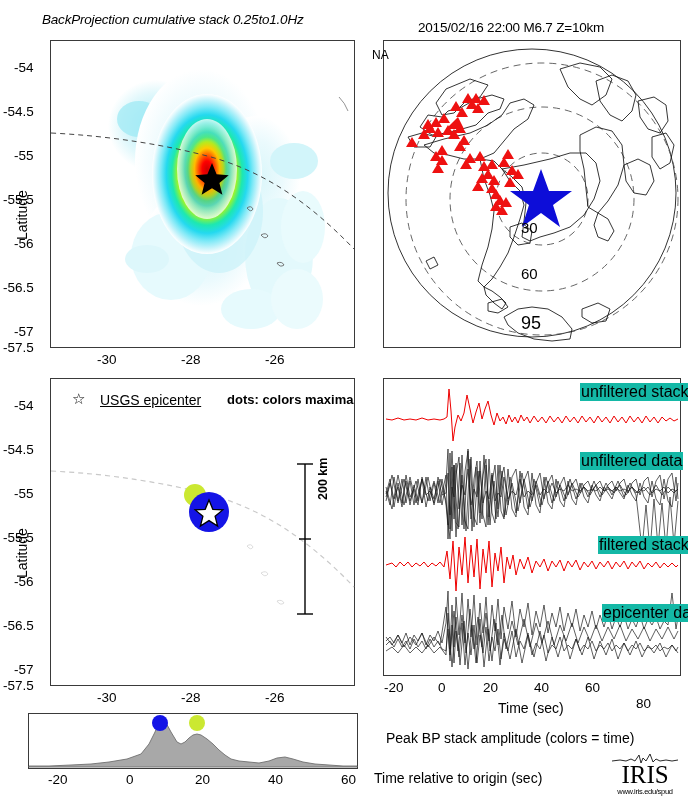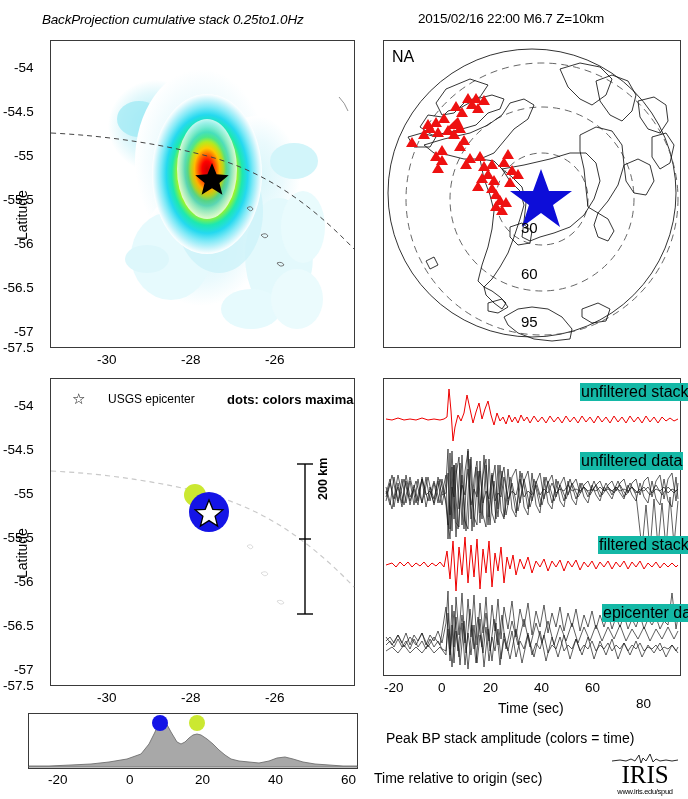--- a/index.html
+++ b/index.html
@@ -15,21 +15,21 @@
   .tr-lab{position:absolute;font-size:16px;white-space:nowrap;background:#14b8a6;padding:0 1px;}
   svg{display:block;overflow:visible;}
   .iris-wrap{position:absolute;text-align:center;}
   .iris-main{font-family:"Liberation Serif",serif;font-size:25px;letter-spacing:0px;line-height:0.9;}
   .iris-url{font-size:7.5px;letter-spacing:-0.3px;font-family:"Liberation Sans",sans-serif;}
 </style>
 </head>
 <body>
 
 <div class="title" style="left:42px;top:12px;font-style:italic;">BackProjection cumulative stack 0.25to1.0Hz</div>
-<div class="title" style="left:418px;top:11px;">2015/02/16 22:00  M6.7  Z=10km</div>
+<div class="title" style="left:418px;top:20px;">2015/02/16 22:00  M6.7  Z=10km</div>
 
 <div class="panel" style="left:50px;top:40px;width:305px;height:308px;">
   <svg width="303" height="306" viewBox="0 0 303 306">
     <defs>
       <radialGradient id="blobMain" cx="50%" cy="50%" r="50%">
         <stop offset="0%" stop-color="#cc0000"></stop>
         <stop offset="16%" stop-color="#ff0000"></stop>
         <stop offset="30%" stop-color="#ff7700"></stop>
         <stop offset="42%" stop-color="#ffe000"></stop>
         <stop offset="54%" stop-color="#9cf52a"></stop>
@@ -168,24 +168,24 @@
       <polygon points="128,124 134,134 122,134"></polygon>
       <polygon points="120,116 126,126 114,126"></polygon>
       <polygon points="124,108 130,118 118,118"></polygon>
       <polygon points="98,132 104,142 92,142"></polygon>
       <polygon points="94,140 100,150 88,150"></polygon>
     </g>
 
     <polygon points="157,128 165,150 188,150 169,164 176,186 157,172 138,186 145,164 126,150 149,150" fill="#0d0dd8"></polygon>
   </svg>
 </div>
-<div class="note" style="left:392px;top:48px;font-size:16px;">NA</div>
+<div class="note" style="left:372px;top:48px;font-size:12px;">NA</div>
 <div class="note" style="left:521px;top:219px;font-size:15px;">30</div>
 <div class="note" style="left:521px;top:265px;font-size:15px;">60</div>
-<div class="note" style="left:521px;top:313px;font-size:15px;">95</div>
+<div class="note" style="left:521px;top:313px;font-size:18px;">95</div>
 
 <div class="panel" style="left:50px;top:378px;width:305px;height:308px;">
   <svg width="303" height="306" viewBox="0 0 303 306">
     <path d="M0,92 C60,95 115,104 160,116 C210,130 255,158 303,208" fill="none" stroke="#c9c9c9" stroke-width="1.2" stroke-dasharray="5,4"></path>
     <path d="M196,167 q4,-3 6,1 q-2,4 -6,-1" fill="none" stroke="#d8d8d8" stroke-width="0.9"></path>
     <path d="M210,194 q5,-3 7,1 q-3,4 -7,-1" fill="none" stroke="#d8d8d8" stroke-width="0.9"></path>
     <path d="M226,222 q5,-2 7,2 q-4,3 -7,-2" fill="none" stroke="#d8d8d8" stroke-width="0.9"></path>
 
     <circle cx="144" cy="116" r="11" fill="#cbe831"></circle>
     <circle cx="158" cy="133" r="20" fill="#1414e6"></circle>
@@ -194,21 +194,21 @@
     <g stroke="#000" stroke-width="1.4">
       <line x1="254" y1="85" x2="254" y2="235"></line>
       <line x1="246" y1="85" x2="262" y2="85"></line>
       <line x1="246" y1="235" x2="262" y2="235"></line>
       <line x1="248" y1="160" x2="260" y2="160"></line>
     </g>
   </svg>
 </div>
 <div class="ylab" style="left:14px;top:578px;">Latitude</div>
 <div class="note" style="left:72px;top:390px;font-size:15px;">☆</div>
-<div class="note" style="left:108px;top:392px;font-size:12px;">USGS epicenter</div>
+<div class="note" style="left:100px;top:392px;font-size:14px;text-decoration:underline;">USGS epicenter</div>
 <div class="note" style="left:227px;top:392px;font-size:13px;font-weight:bold;">dots: colors maxima</div>
 <div class="ylab" style="left:316px;top:500px;font-size:12.5px;font-weight:bold;">200 km</div>
 <div class="tick" style="left:14px;top:398px;">-54</div>
 <div class="tick" style="left:3px;top:442px;">-54.5</div>
 <div class="tick" style="left:14px;top:486px;">-55</div>
 <div class="tick" style="left:3px;top:530px;">-55.5</div>
 <div class="tick" style="left:14px;top:574px;">-56</div>
 <div class="tick" style="left:3px;top:618px;">-56.5</div>
 <div class="tick" style="left:14px;top:662px;">-57</div>
 <div class="tick" style="left:3px;top:678px;">-57.5</div>

